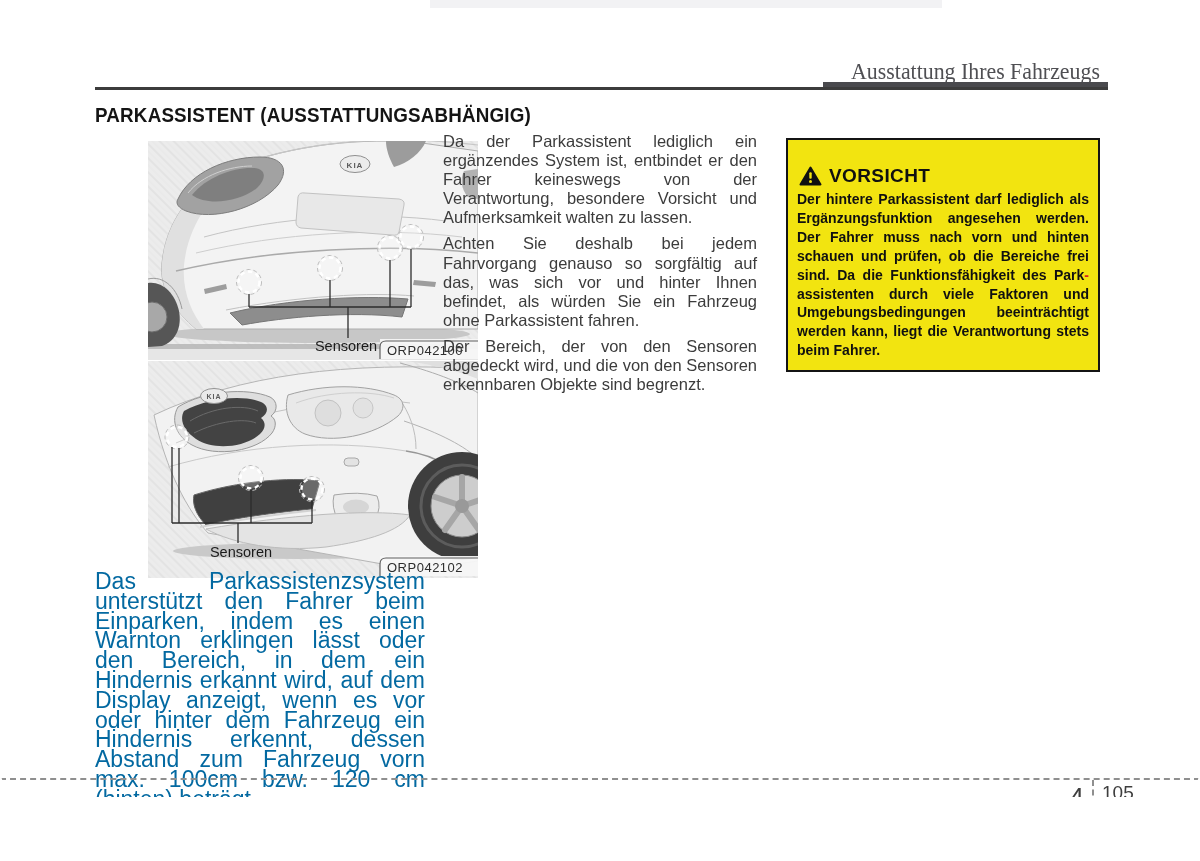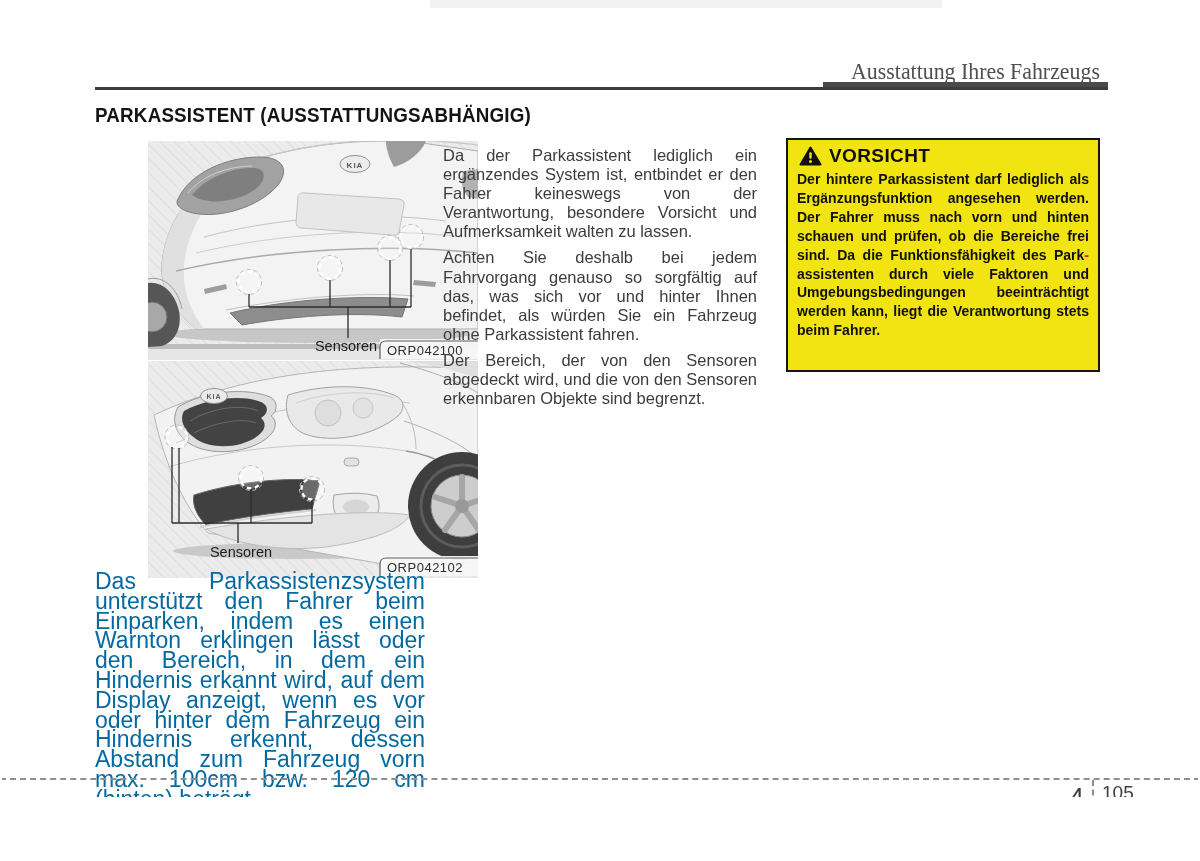--- a/index.html
+++ b/index.html
@@ -15,26 +15,26 @@
   .rule .thick{position:absolute;right:0;top:0;width:285px;height:8px;background:#4a4a4e;}
   .title{position:absolute;left:95px;top:104px;font-size:20px;font-weight:bold;color:#141414;
          transform:scaleX(.94);transform-origin:0 50%;white-space:nowrap;letter-spacing:.2px;}
   
   .fig{position:absolute;left:100px;width:330px;margin-left:48px;}
   .fig1{top:141px;height:219px;}
   .fig2{top:361px;height:217px;}
   
   .leftpara{position:absolute;left:95px;top:572px;width:330px;font-size:23px;line-height:19.8px;
             text-align:justify;color:#0369a1;}
-  .midcol{position:absolute;left:443px;top:146px;width:314px;font-size:16.5px;line-height:19.1px;
+  .midcol{position:absolute;left:443px;top:132px;width:314px;font-size:16.5px;line-height:19.1px;
           text-align:justify;color:#3c3c3c;}
   .midcol p{margin:0 0 7px 0;}
   
   .warn{position:absolute;left:786px;top:138px;width:314px;min-height:234px;box-sizing:border-box;
-        background:#f2e410;border:2px solid #141414;padding:2px 9px 9px 9px;color:#101010;}
+        background:#f2e410;border:2px solid #141414;padding:22px 9px 9px 9px;color:#101010;}
   .warn .head{display:flex;align-items:center;gap:7px;margin:3px 0 3px 2px;}
   .warn .head .cap{font-size:19px;font-weight:bold;letter-spacing:.4px;}
   .warn .body{font-size:14px;font-weight:bold;line-height:18.9px;text-align:justify;}
   .warn .hyph{color:#d42020;}
   
   .hdash{position:absolute;left:0;top:778px;width:1200px;height:0;border-top:2px dashed #8f8f8f;}
   .vdash{position:absolute;left:1092px;top:780px;height:81px;width:0;border-left:2px dashed #8f8f8f;}
   .chapnum{position:absolute;left:1040px;top:782px;width:44px;text-align:right;
            font-size:26px;color:#3e3e3e;}
   .pagenum{position:absolute;left:1102px;top:782px;font-size:19px;color:#3e3e3e;}

